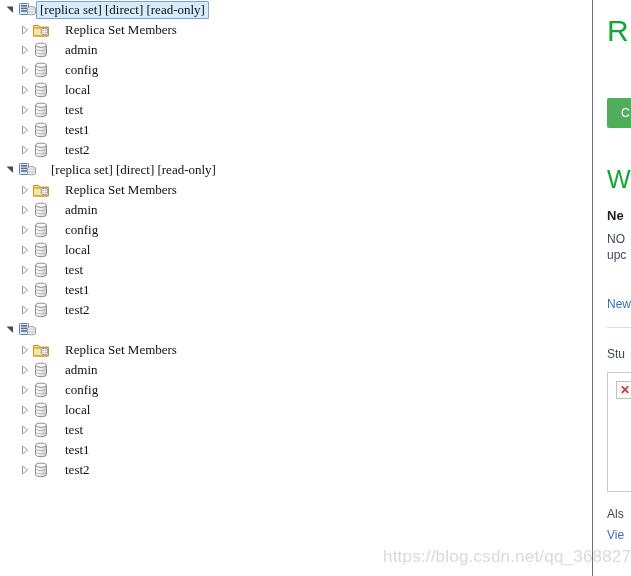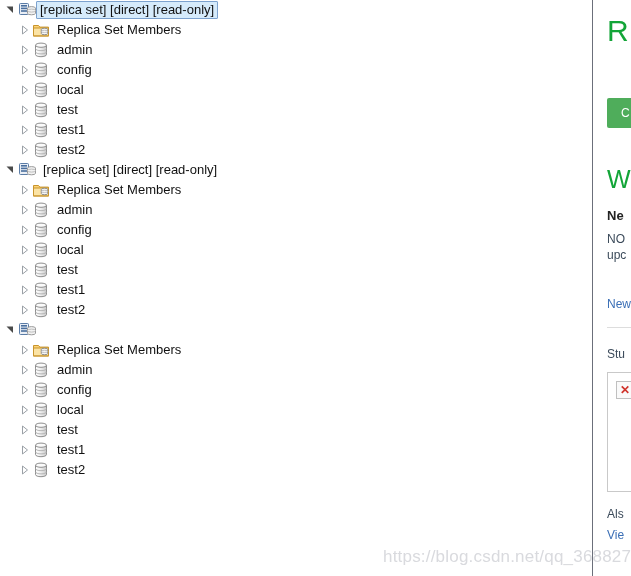--- a/index.html
+++ b/index.html
@@ -29,20 +29,21 @@
     overflow: hidden;
   }
 
   .tree-row {
     position: relative;
     height: 20px;
     line-height: 20px;
     white-space: nowrap;
     display: flex;
     align-items: center;
+    font-family: Liberation Serif, serif;
   }
 
   .tree-row.root   { padding-left: 4px; }
   .tree-row.child  { padding-left: 18px; }
 
   .tree-row.selected .row-label {
     background: #d6ebfb;
     border: 1px solid #7da2ce;
     border-radius: 1px;
     padding: 0 3px;
@@ -66,20 +67,21 @@
     flex: 0 0 20px;
     display: flex;
     align-items: center;
     justify-content: center;
   }
 
   .row-label {
     padding-left: 6px;
     font-size: 13px;
     color: #111111;
+    margin-left: 8px;
   }
 
   
   #splitter {
     position: absolute;
     left: 591px;
     top: 0;
     width: 3px;
     height: 576px;
     background: #ffffff;

